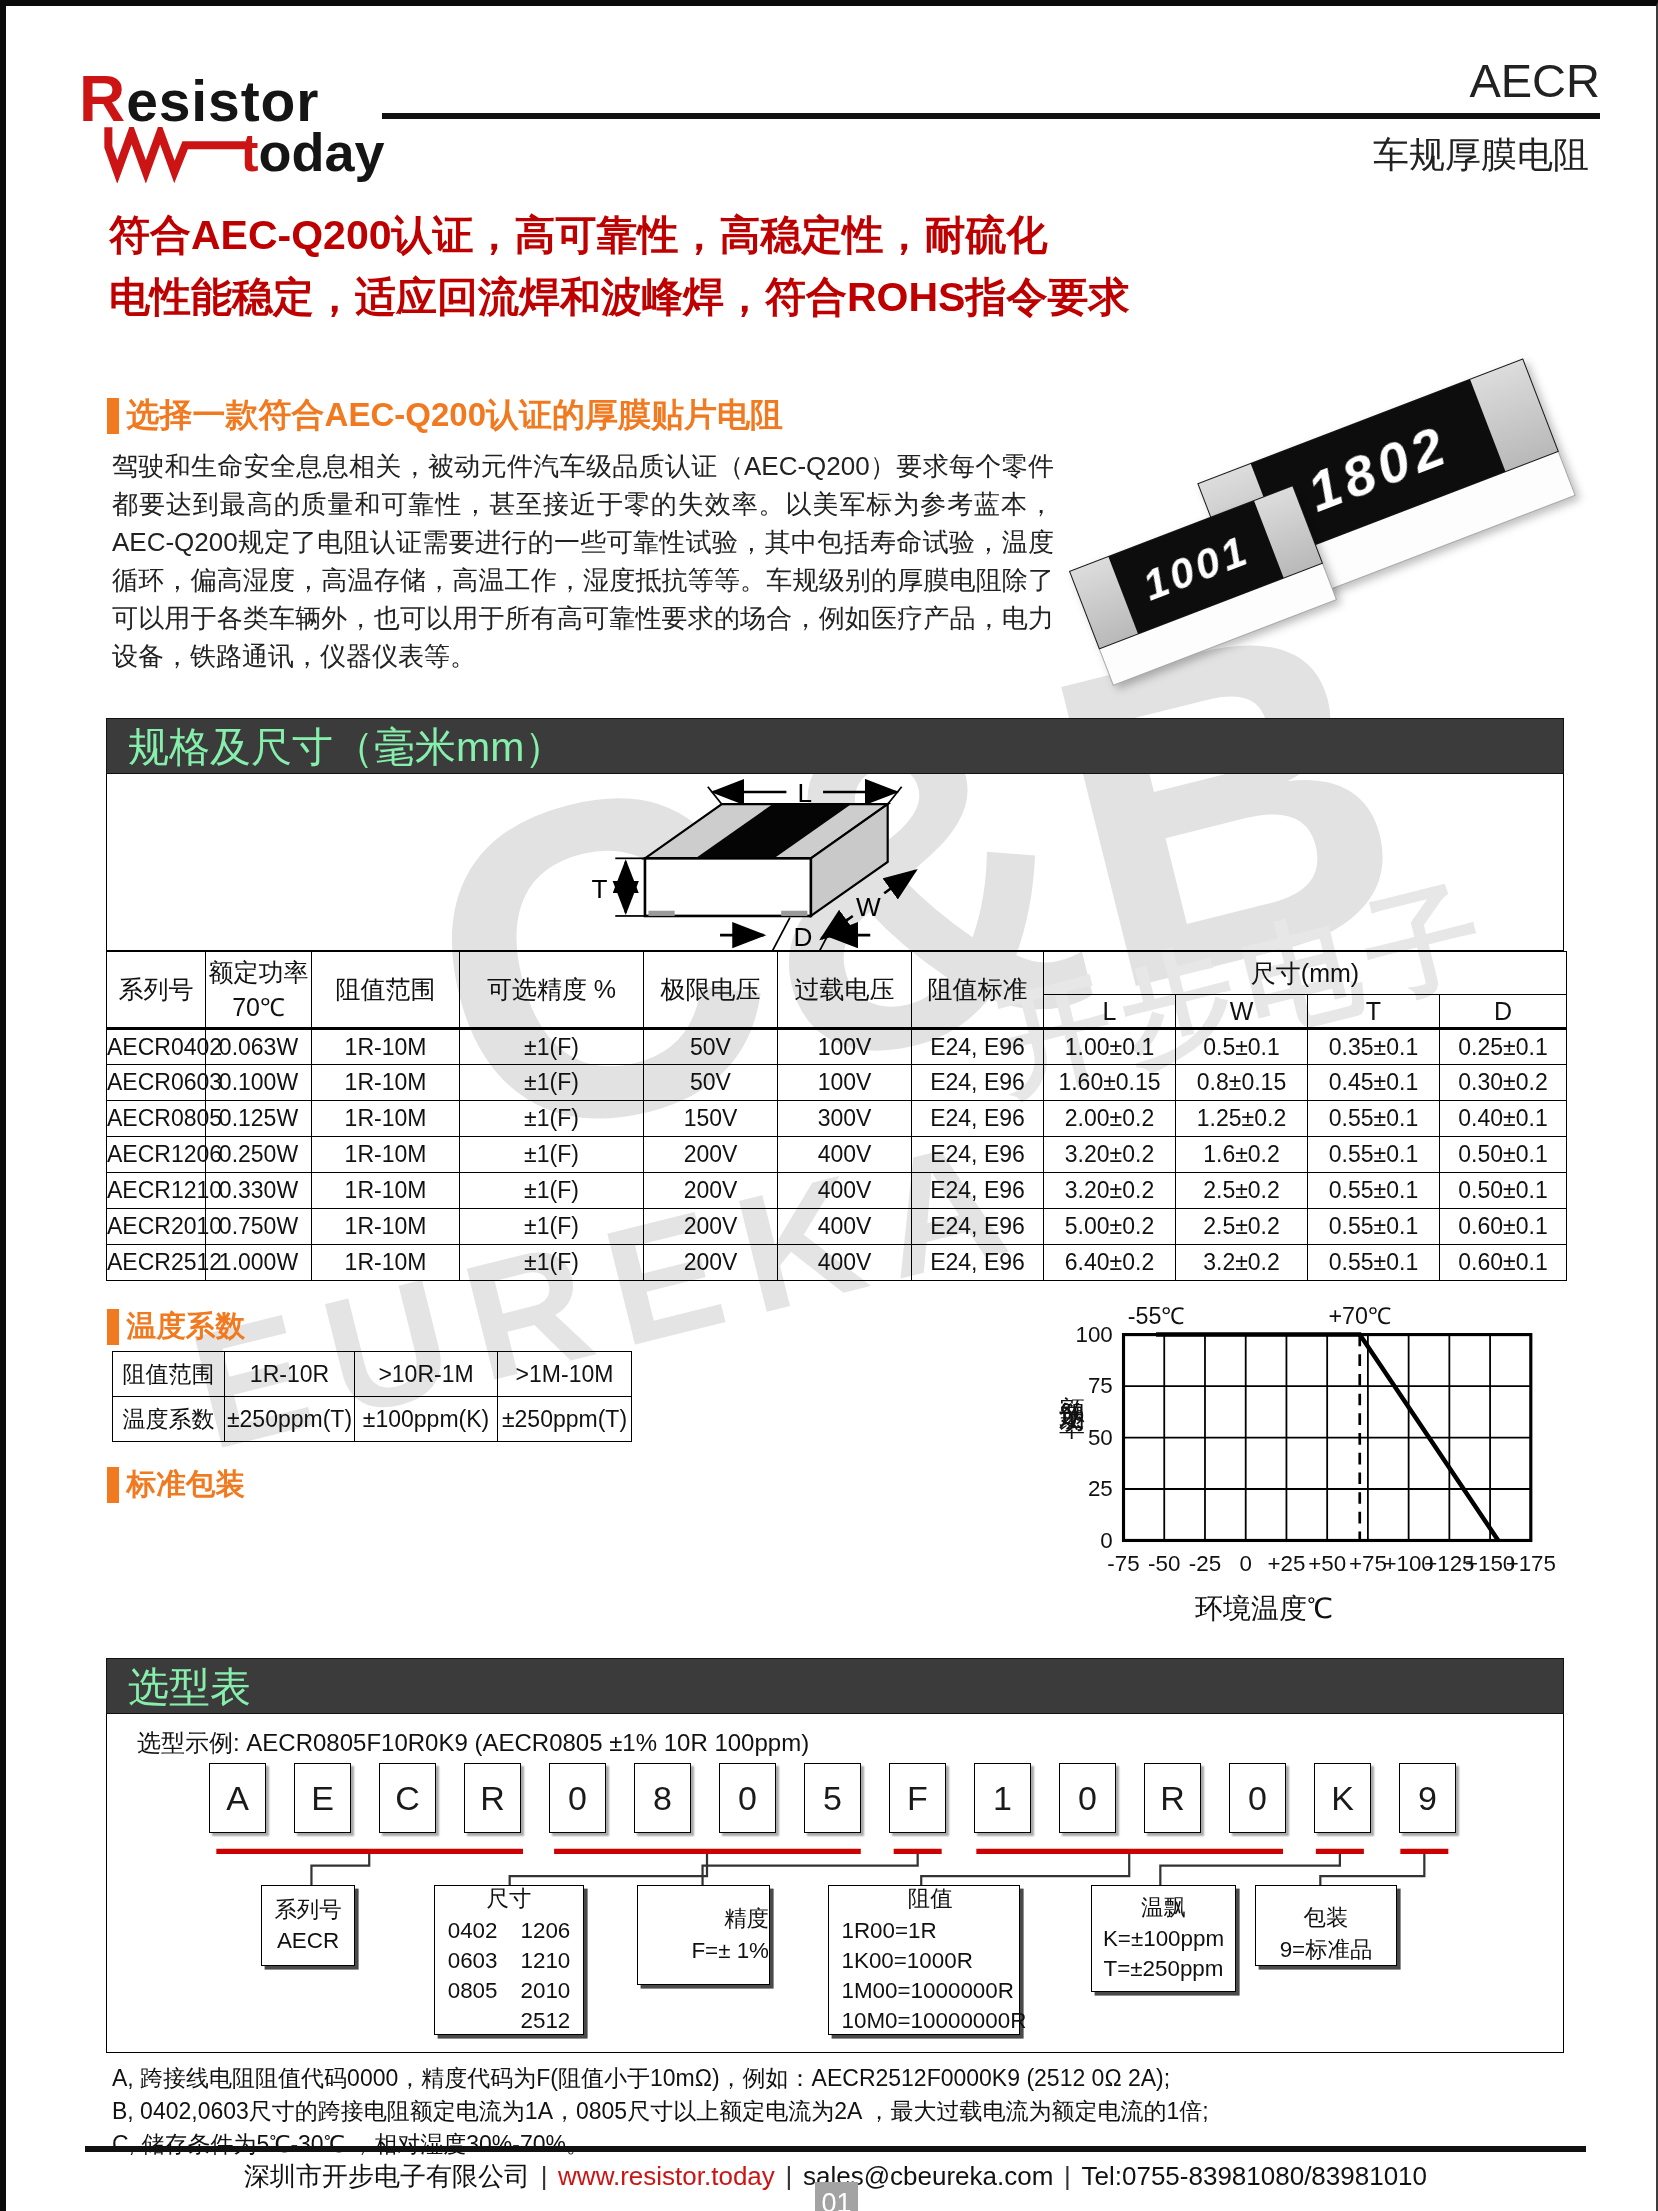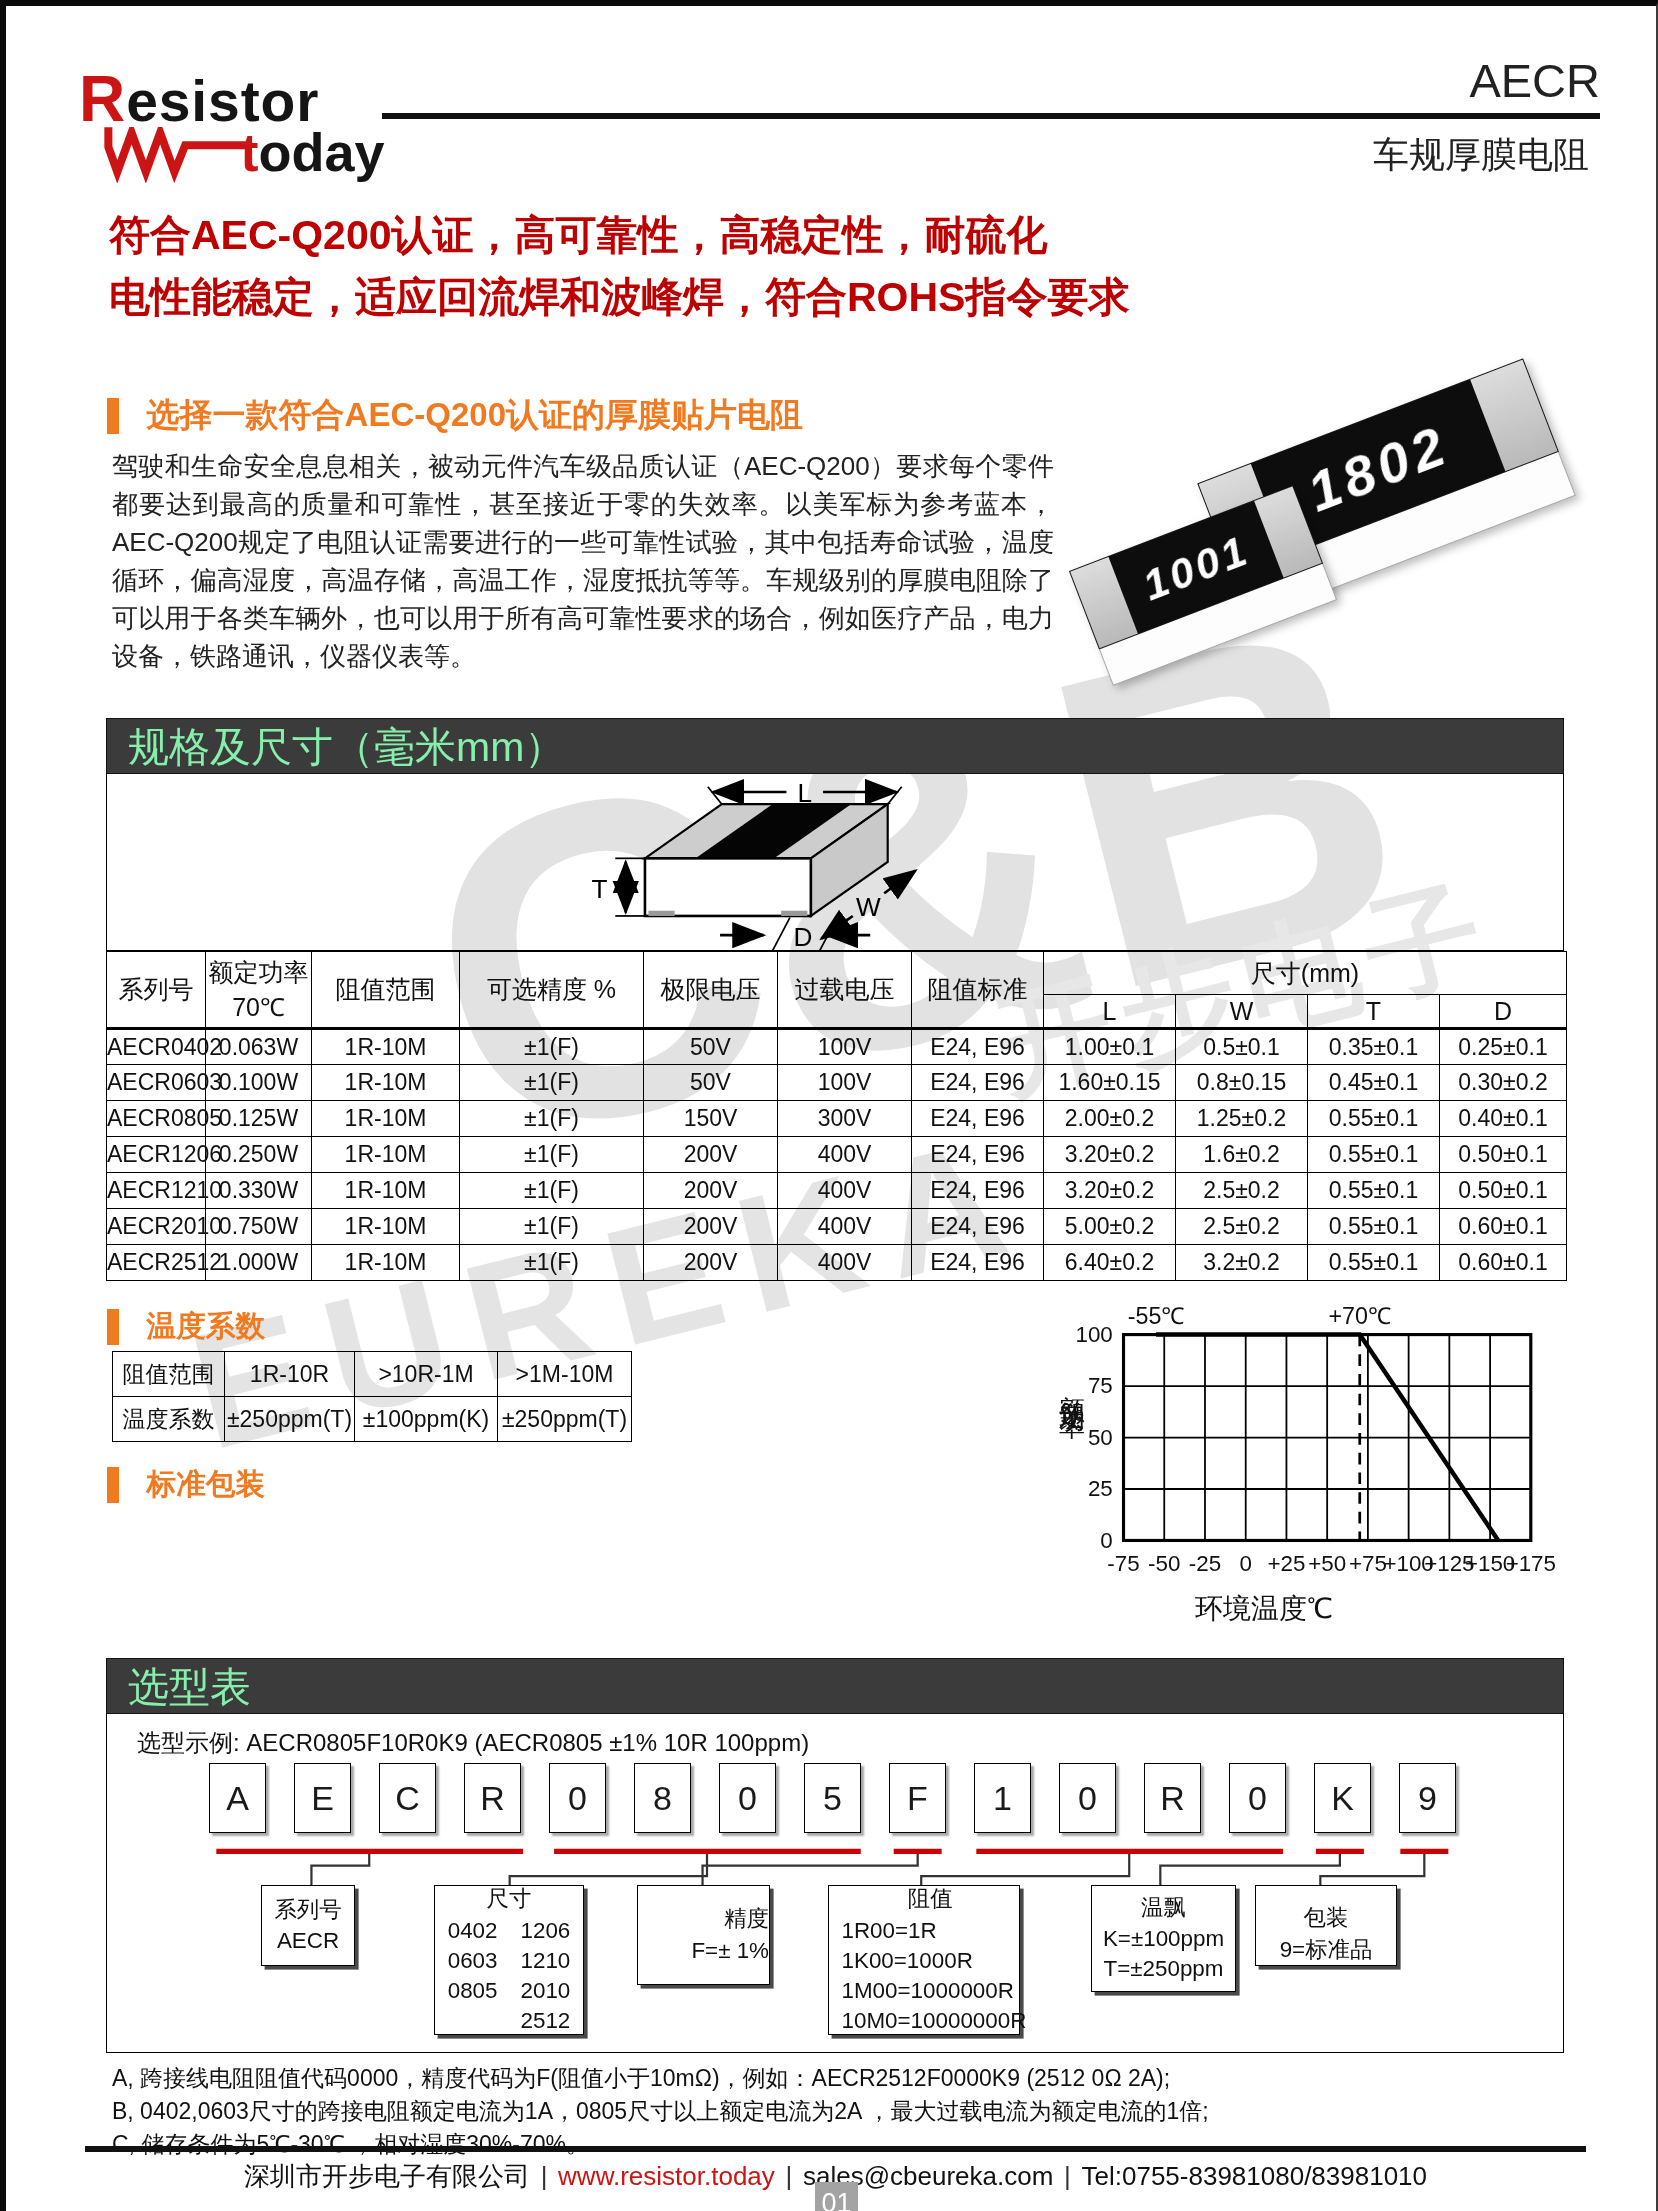--- a/index.html
+++ b/index.html
@@ -26,21 +26,21 @@
   .logo-line2 .t { color:#cc1414; font-size:54px; font-weight:bold; margin-left:-12.5px;}
   .logo-line2 .oday { color:#151515; font-size:54px; font-weight:bold; }
   .series-code { right:56px; top:47px; font-size:47px; color:#222; }
   .head-rule { left:376px; right:56px; top:107px; height:6.3px; background:#111; }
   .head-sub { right:67px; top:125px; font-size:36px; color:#222; }
 
   .headline { left:103px; top:199px; width:1102px; 
     font-size:41px; font-weight:bold; color:#be0000; line-height:1.5; }
 
   
-  .sec-title { display:flex; align-items:center; gap:28px; color:#f1791f; font-weight:bold; }
+  .sec-title { display:flex; align-items:center; gap:8px; color:#f1791f; font-weight:bold; }
   .sec-bar { width:11.6px; height:36px; background:#f1791f; display:inline-block; }
   .intro-title { left:101px; top:387px; font-size:33px; }
   .intro-body { left:106px; top:441px; width:942px; font-size:26px; line-height:38px;
     text-align:justify; color:#222; }
 
   
   .chips { left:1070px; top:376px; width:564px; height:304px; }
   .chip { position:absolute; transform:rotate(-21deg); filter:drop-shadow(3.6px 5.4px 4.5px rgba(0,0,0,.25)); }
   .chip .face { display:flex; border:1.8px solid #151515; }
   .chip .cap { background:linear-gradient(#dcdcdc,#b9b9b9); }

